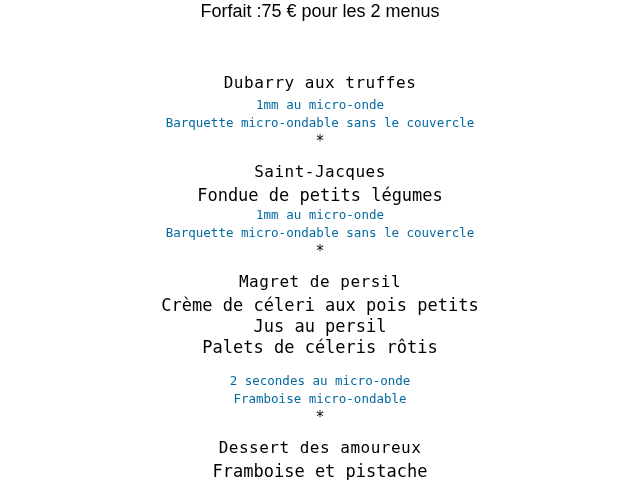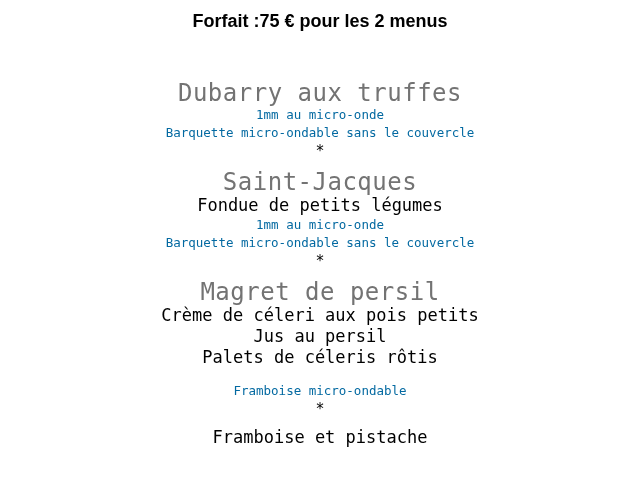--- a/index.html
+++ b/index.html
@@ -15,33 +15,33 @@
   }
   .page {
     position: relative;
     width: 640px;
     height: 480px;
     box-sizing: border-box;
     text-align: center;
   }
   .header {
     font-family: "Liberation Sans", sans-serif;
-    font-weight: bold;
+    font-weight: normal;
     font-size: 18px;
     color: #000000;
     letter-spacing: 0px;
-    padding-top: 10px;
+    padding-top: 0px;
     line-height: 22px;
   }
   .spacer-top { height: 48px; }
   .course { margin: 0; }
   .course-title {
     font-family: "DejaVu Sans Mono", monospace;
-    font-size: 24px;
-    color: #737373;
+    font-size: 16px;
+    color: #000000;
     line-height: 26px;
     letter-spacing: 0.5px;
   }
   .course-sub {
     font-family: "DejaVu Sans Mono", monospace;
     font-size: 17px;
     color: #000000;
     line-height: 21px;
   }
   .course-note {
@@ -86,23 +86,25 @@
   </div>
 
   <div class="gap-sm"></div>
 
   <div class="course">
     <div class="course-title">Magret de persil</div>
     <div class="course-sub">Crème de céleri aux pois petits</div>
     <div class="course-sub">Jus au persil</div>
     <div class="course-sub">Palets de céleris rôtis</div>
     <div class="gap-md"></div>
+    <div class="course-note">2 secondes au micro-onde</div>
     <div class="course-note">Framboise micro-ondable</div>
     <div class="star">*</div>
   </div>
 
   <div class="gap-sm"></div>
 
   <div class="course">
+    <div class="course-title">Dessert des amoureux</div>
     <div class="course-sub">Framboise et pistache</div>
   </div>
 
 </div>
 
 </body></html>

